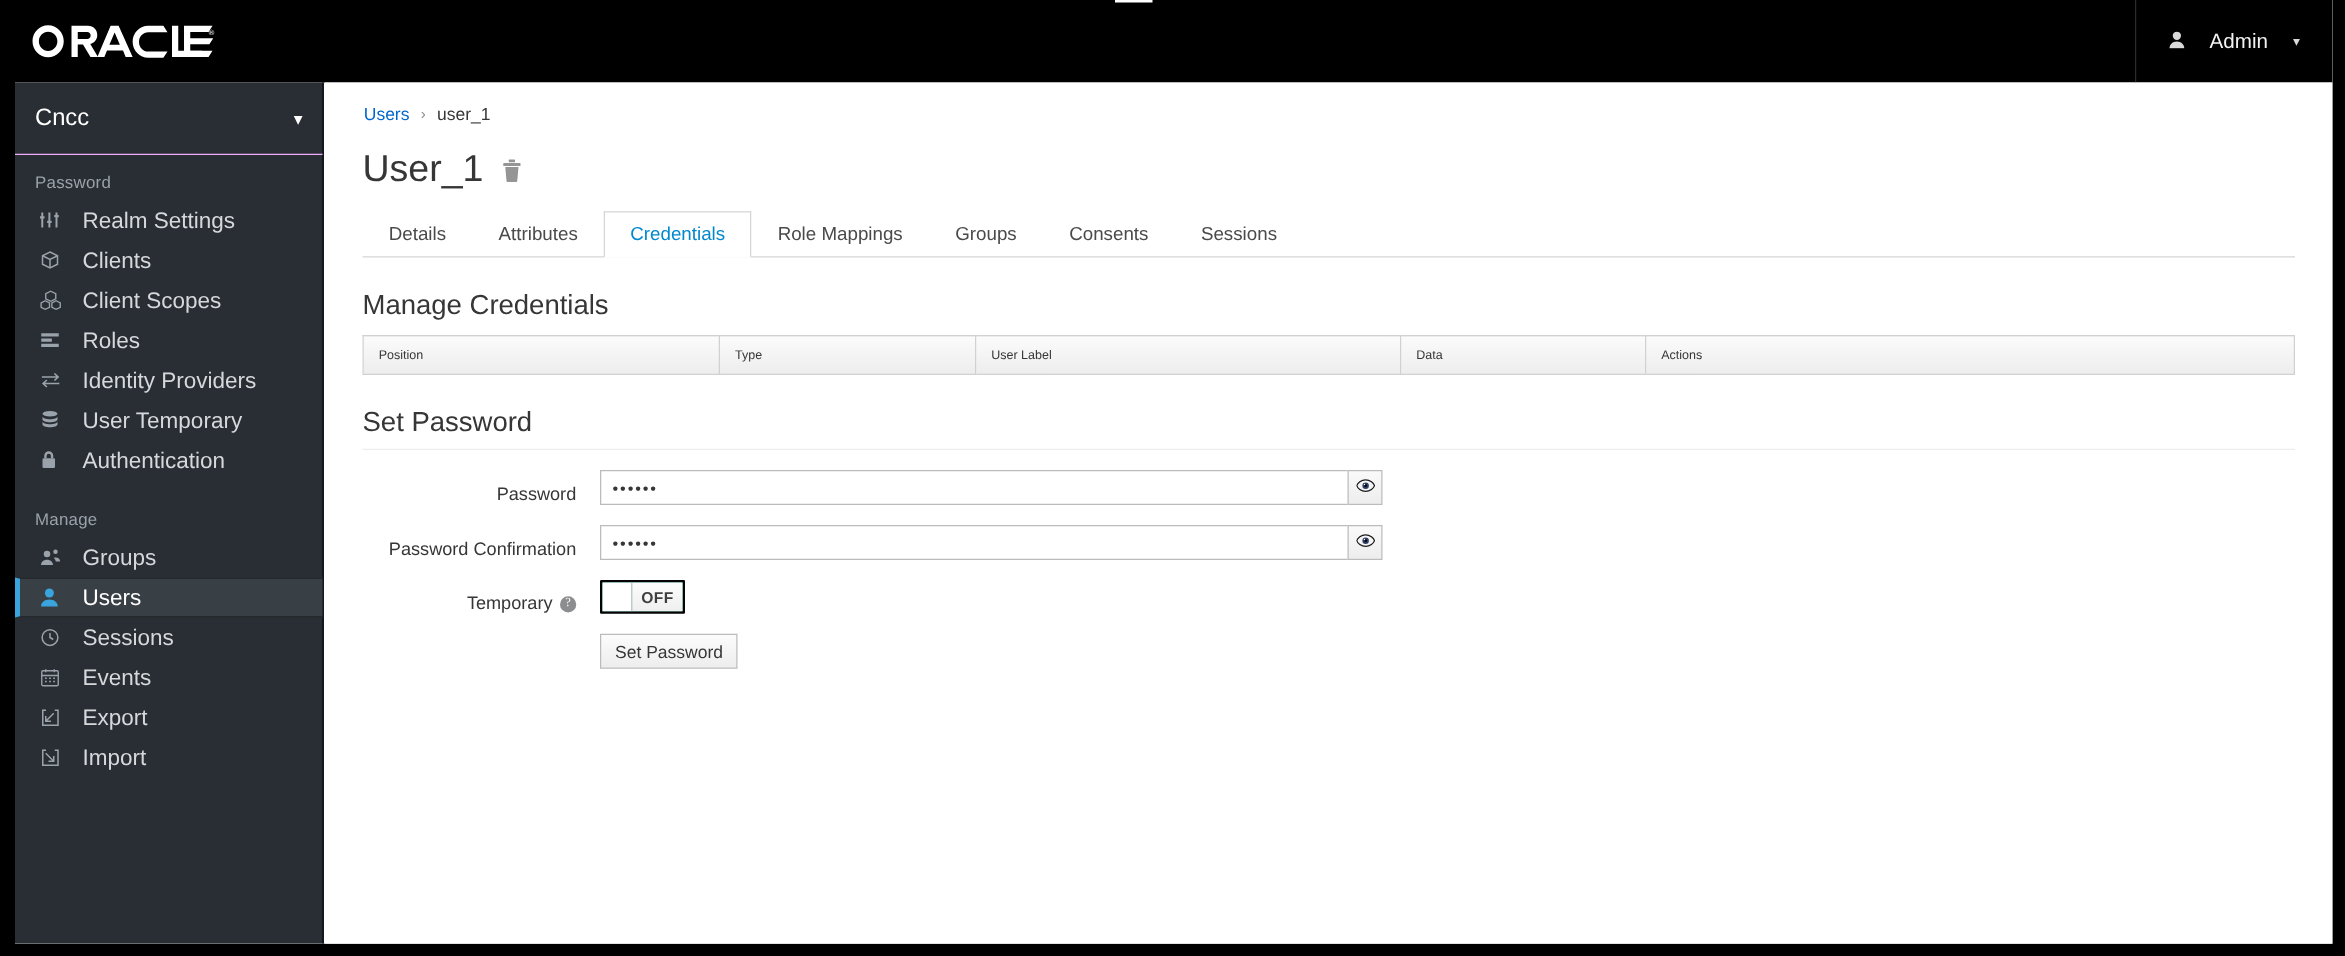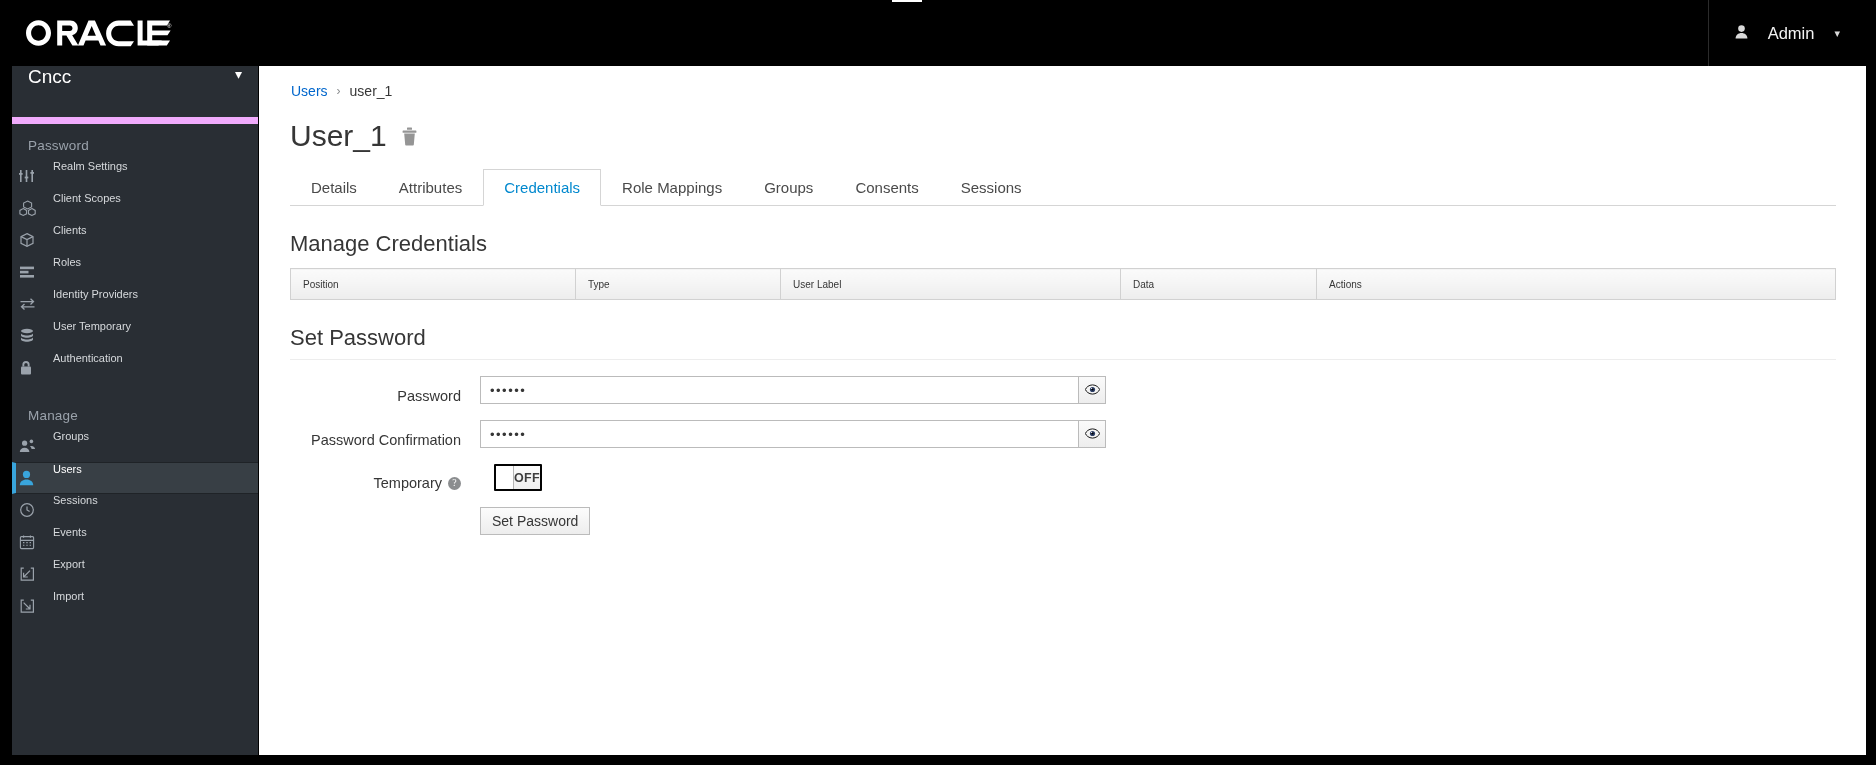--- a/index.html
+++ b/index.html
@@ -46,42 +46,42 @@
 
   
   .sidebar {
     position: absolute; left: 0; top: 66px;
     width: 247px; height: 689px;
     background: #292e34;
     border-right: 1px solid #000;
   }
   .realm-select {
     height: 58px;
-    display: flex; 
+    display: flex; align-items: center;
     padding: 0 16px 0 16px;
-    border-bottom: 7px solid #f0abfc;
+    border-bottom: 1px solid #f0abfc;
     color: #ffffff;
     font-size: 19px;
     cursor: pointer;
   }
   .realm-select .realm-name { flex: 1 1 auto; }
   .realm-select .caret { font-size: 14px; color: #ffffff; }
 
   .nav-section-title {
     color: #9aa2ab;
     font-size: 13.5px;
     padding: 14px 0 7px 16px;
     letter-spacing: .2px;
   }
   .nav-item {
-    display: flex; 
+    display: flex; align-items: center;
     height: 32px;
-    padding-left: 3px;
+    padding-left: 16px;
     color: #d6d9dc;
-    font-size: 11px;
+    font-size: 18px;
     cursor: pointer;
     border-left: 4px solid transparent;
     position: relative;
   }
   .nav-item .nav-icon {
     width: 34px; flex: 0 0 34px;
     display: flex; align-items: center; justify-content: flex-start;
     color: #9aa2ab;
   }
   .nav-item .nav-icon svg { display:block; }
@@ -208,27 +208,26 @@
     font-family: "Liberation Sans", sans-serif;
   }
   .eye-btn {
     width: 28px; height: 28px;
     border: 1px solid #bbbbbb;
     background: linear-gradient(#fafafa, #ededed);
     display: flex; align-items: center; justify-content: center;
     cursor: pointer;
   }
   .toggle {
-    width: 48px; height: 27px;
+    width: 68px; height: 27px;
     border: 2px solid #030303;
     background: #5eead4;
     display: flex; align-items: stretch;
     cursor: pointer;
     border-radius: 1px;
-    margin-left: 14px;
   }
   .toggle .knob {
     width: 24px;
     background: #ffffff;
     border-right: 1px solid #b5b5b5;
   }
   .toggle .toggle-label {
     flex: 1 1 auto;
     background: linear-gradient(#fcfcfc, #efefef);
     display: flex; align-items: center; justify-content: center;
@@ -301,37 +300,37 @@
             <rect x="0" y="5" width="3.6" height="1.8"></rect>
             <rect x="5.7" y="8.6" width="3.6" height="1.8"></rect>
             <rect x="11.4" y="4" width="3.6" height="1.8"></rect>
           </svg>
       </span>
       <span>Realm Settings</span>
     </div>
 
     <div class="nav-item">
       <span class="nav-icon">
+        <svg width="16" height="16" viewBox="0 0 16 16" fill="none" stroke="currentColor" stroke-width="1.2">
+            <path d="M8 1.6 14 4.6v6.8L8 14.4 2 11.4V4.6z"></path>
+            <path d="M2 4.6 8 7.6l6-3M8 7.6v6.8"></path>
+          </svg>
+      </span>
+      <span>Clients</span>
+    </div>
+
+    <div class="nav-item">
+      <span class="nav-icon">
         <svg width="17" height="16" viewBox="0 0 17 16" fill="none" stroke="currentColor" stroke-width="1.1">
             <path d="M8.6 1 12.6 3v4l-4 2-4-2V3z"></path>
             <path d="M4.2 8.6 7.6 10.4v3.4L4.2 15.4 .9 13.8v-3.4z"></path>
             <path d="M12.9 8.6l3.3 1.8v3.4l-3.3 1.6-3.4-1.6v-3.4z"></path>
           </svg>
       </span>
       <span>Client Scopes</span>
-    </div>
-
-    <div class="nav-item">
-      <span class="nav-icon">
-        <svg width="16" height="16" viewBox="0 0 16 16" fill="none" stroke="currentColor" stroke-width="1.2">
-            <path d="M8 1.6 14 4.6v6.8L8 14.4 2 11.4V4.6z"></path>
-            <path d="M2 4.6 8 7.6l6-3M8 7.6v6.8"></path>
-          </svg>
-      </span>
-      <span>Clients</span>
     </div>
 
     <div class="nav-item">
       <span class="nav-icon">
         <svg width="16" height="16" viewBox="0 0 16 16" fill="currentColor">
             <rect x="1" y="2.6" width="14" height="2.6"></rect>
             <rect x="1" y="6.8" width="8.5" height="2.6"></rect>
             <rect x="1" y="11" width="14" height="2.6"></rect>
           </svg>
       </span>

